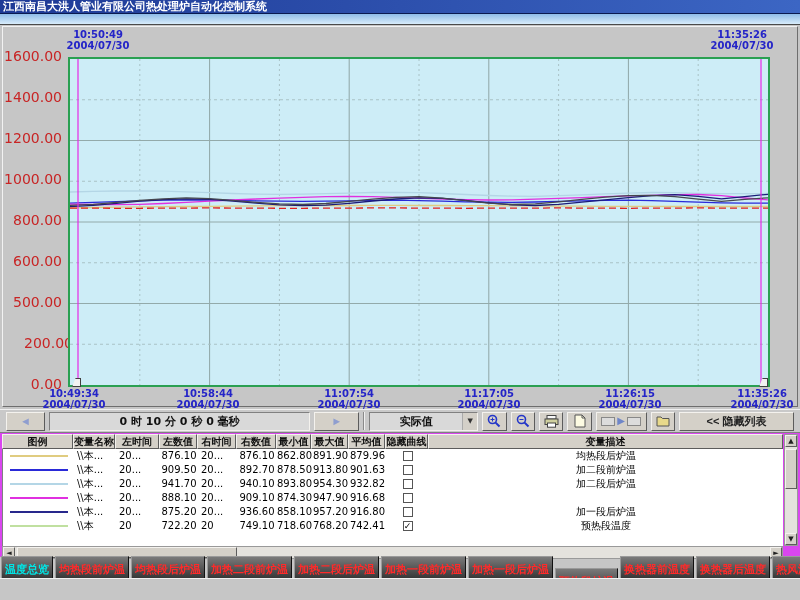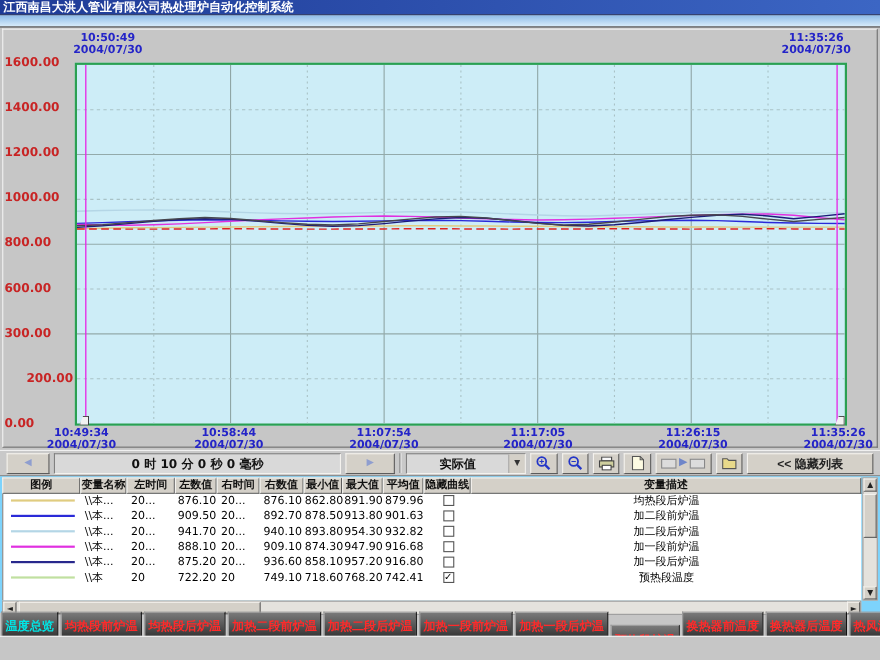--- a/index.html
+++ b/index.html
@@ -19,21 +19,21 @@
   .mainpanel { position:absolute; left:2px; top:26px; width:796px; height:381px;
     border-left:1px solid #f2f2f2; border-top:1px solid #f2f2f2;
     border-right:1px solid #6e6e6e; border-bottom:1px solid #6e6e6e; background:#c6c6c6; }
 
   .ts { position:absolute; color:#2424c8; font-size:10px; font-weight:bold; text-align:center; line-height:11px; white-space:nowrap; }
 
   
   .chartbox { position:absolute; left:68px; top:57px; width:702px; height:330px;
     background:#cdedf7; border:2px solid #2aa052; }
   .chartbox svg { display:block; width:698px; height:326px; }
-  .ylab { position:absolute; width:58px; text-align:left; color:#c82424; font-size:11px; font-weight:bold; line-height:11px; }
+  .ylab { position:absolute; width:58px; text-align:right; color:#c82424; font-size:14px; font-weight:normal; line-height:11px; }
   .xlab { transform:translateX(-50%); }
   .flag { position:absolute; width:9px; height:9px; background:#f2f2f2; border:1px solid #404040;
     clip-path:polygon(0 100%,40% 0,100% 0,100% 100%); }
 
   
   .toolbar { position:absolute; left:0; top:409px; width:800px; height:24px; background:#c9c9c9;
     border-top:1px solid #f0f0f0; border-bottom:1px solid #808080;
     display:flex; align-items:center; gap:4px; padding:0 6px; }
   .tbtn { height:19px; background:#d4d0c8; border:1px solid; border-color:#f4f2ee #5c5c5c #5c5c5c #f4f2ee;
     display:flex; align-items:center; justify-content:center; font-size:10px; color:#222; cursor:default; }
@@ -45,21 +45,21 @@
     display:flex; align-items:center; }
   .combo .val { flex:1; font-size:11px; font-weight:bold; text-align:center; color:#111; }
   .combo .drop { width:15px; height:17px; background:#d4d0c8; border-left:1px solid #aaa;
     display:flex; align-items:center; justify-content:center; font-size:7px; color:#333; }
   .icbtn { width:25px; }
   .playbtn { width:52px; gap:2px; }
   .playbar { width:14px; height:9px; background:#dcdcdc; border:1px solid #888; }
   .hidebtn { width:118px; font-size:11px; font-weight:bold; margin-left:auto; }
 
   
-  .tablewrap { position:absolute; left:0; top:433px; width:800px; height:124px; background:#7dd3fc; }
+  .tablewrap { position:absolute; left:0; top:433px; width:800px; height:124px; background:#d946ef; }
   .grid { display:grid; grid-template-columns:71px 42px 44px 38px 39px 40px 35px 37px 37px 43px 1fr; }
   .thead { position:absolute; left:2px; top:1px; width:781px; height:15px; }
   .th { background:#d4d0c8; border:1px solid; border-color:#f4f2ee #5c5c5c #5c5c5c #f4f2ee;
     font-size:10px; font-weight:bold; color:#111; text-align:center; line-height:13px;
     overflow:hidden; white-space:nowrap; }
   .tbody { position:absolute; left:2px; top:16px; width:781px; height:97px; background:#fff;
     border-left:1px solid #808080; overflow:hidden; }
   .trow { height:14px; }
   .c { font-size:10px; color:#000; line-height:14px; text-align:center; white-space:nowrap; overflow:hidden; }
   .c.l { text-align:left; padding-left:3px; }
@@ -107,21 +107,21 @@
     <div>11:35:26</div>
     <div>2004/07/30</div>
   </div>
 
   <div class="ylab" style="left:4px;top:51px;">1600.00</div>
   <div class="ylab" style="left:4px;top:92px;">1400.00</div>
   <div class="ylab" style="left:4px;top:133px;">1200.00</div>
   <div class="ylab" style="left:4px;top:174px;">1000.00</div>
   <div class="ylab" style="left:4px;top:215px;">800.00</div>
   <div class="ylab" style="left:4px;top:256px;">600.00</div>
-  <div class="ylab" style="left:4px;top:297px;">300.00</div>
+  <div class="ylab" style="left:4px;top:297px;">500.00</div>
   <div class="ylab" style="left:4px;top:338px;padding-left:20px;">200.00</div>
   <div class="ylab" style="left:4px;top:379px;">0.00</div>
 
   <div class="chartbox">
     <svg id="chart-svg" viewBox="0 0 698 326" preserveAspectRatio="none">
         <line x1="139.6" y1="0" x2="139.6" y2="326" stroke="#8fa6a6" stroke-width="1"></line>
         <line x1="279.2" y1="0" x2="279.2" y2="326" stroke="#8fa6a6" stroke-width="1"></line>
         <line x1="418.8" y1="0" x2="418.8" y2="326" stroke="#8fa6a6" stroke-width="1"></line>
         <line x1="558.4" y1="0" x2="558.4" y2="326" stroke="#8fa6a6" stroke-width="1"></line>
         <line x1="69.8" y1="0" x2="69.8" y2="326" stroke="#a9c2c6" stroke-width="1" stroke-dasharray="2,3"></line>
@@ -291,21 +291,20 @@
         <div class="c"><span class="legline" style="background: rgb(224, 48, 224);"></span></div>
         <div class="c l">\\本...</div>
         <div class="c l">20...</div>
         <div class="c">888.10</div>
         <div class="c l">20...</div>
         <div class="c">909.10</div>
         <div class="c">874.30</div>
         <div class="c">947.90</div>
         <div class="c">916.68</div>
         <div class="c"><span class="cb"></span></div>
-        <div class="c">加一段前炉温</div>
       </div>
 
       <div class="trow grid">
         <div class="c"><span class="legline" style="background: rgb(40, 40, 140);"></span></div>
         <div class="c l">\\本...</div>
         <div class="c l">20...</div>
         <div class="c">875.20</div>
         <div class="c l">20...</div>
         <div class="c">936.60</div>
         <div class="c">858.10</div>

